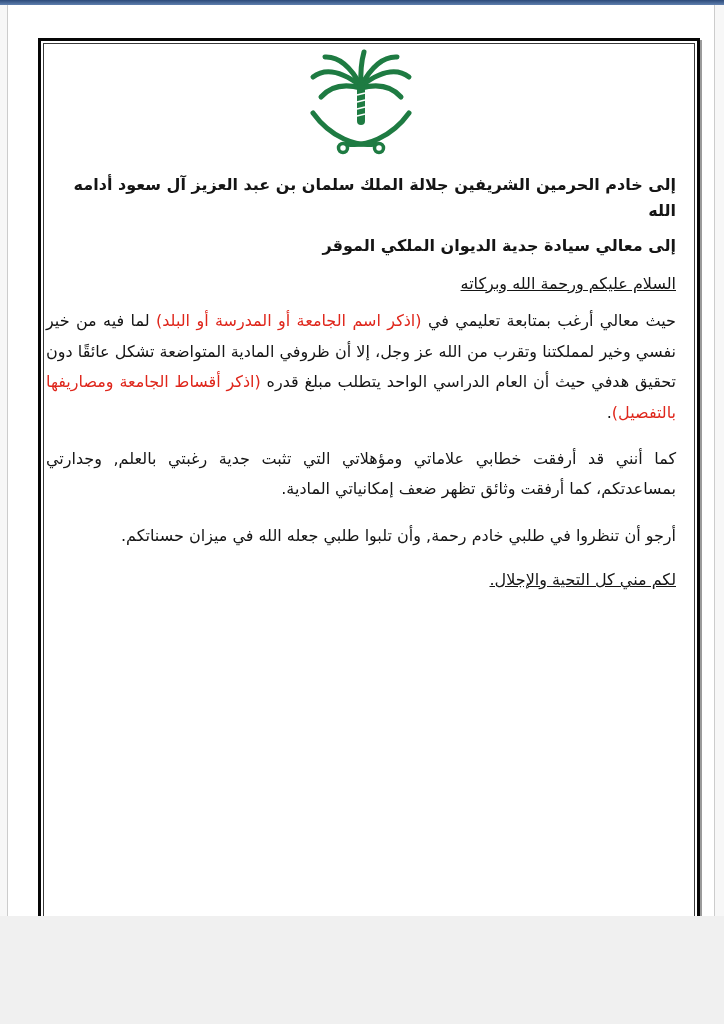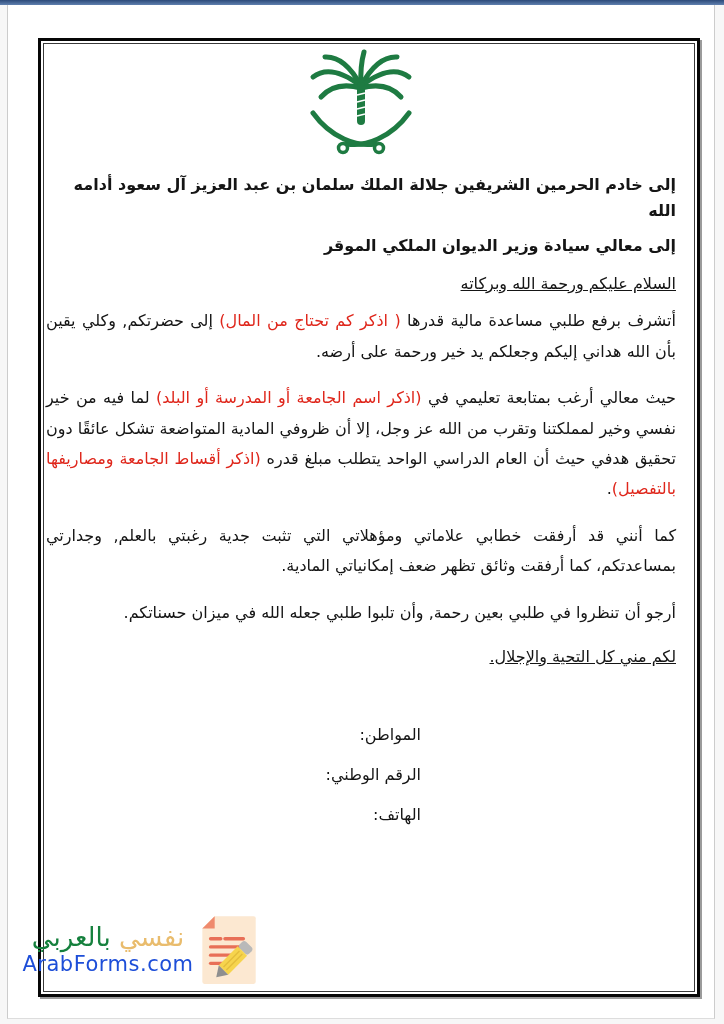--- a/index.html
+++ b/index.html
@@ -1,17 +1,17 @@
 <!DOCTYPE html>
 <html lang="ar"><head>
 <meta charset="utf-8">
 <style>
   html,body { margin:0; padding:0; background:#f0f0f0; }
   .screen {
-    position:relative; width:724px; height:1024px; overflow:hidden;
+    position:relative; width:724px; height:916px; overflow:hidden;
     background:#f7f7f7; font-family:"DejaVu Sans", sans-serif;
   }
   .topbar {
     position:absolute; left:0; top:0; width:724px; height:5px;
     background:linear-gradient(#2c4a79,#6080af);
   }
   .sheet {
     position:absolute; left:7px; top:5px; width:708px; height:1014px;
     background:#ffffff; box-sizing:border-box;
     border-left:1px solid #cccccc; border-right:1px solid #cccccc;
@@ -81,39 +81,33 @@
             <path d="M56,58 L64,56"></path>
           <path d="M56,65 L64,63"></path>
             <path d="M56,72 L64,70"></path>
         </g>
       </svg>
     </div>
 
     <div class="bold-line">إلى خادم الحرمين الشريفين جلالة الملك سلمان بن عبد العزيز آل سعود أدامه الله</div>
 
 
-    <div class="bold-line">إلى معالي سيادة وزير الديوان الملكي الموقر</div>
+    <div class="bold-line">إلى معالي سيادة جدية الديوان الملكي الموقر</div>
 
     <div class="plain-line">السلام عليكم ورحمة الله وبركاته</div>
 
-    <p class="para"><span>أتشرف برفع طلبي مساعدة مالية قدرها </span><span class="red">( اذكر كم تحتاج من المال)</span><span> إلى حضرتكم, وكلي يقين بأن الله هداني إليكم وجعلكم  يد خير ورحمة على أرضه.</span></p>
 
     <p class="para"><span>حيث معالي أرغب بمتابعة تعليمي في </span><span class="red">(اذكر اسم الجامعة أو المدرسة أو البلد)</span><span> لما فيه من خير نفسي وخير لمملكتنا وتقرب من الله عز وجل، إلا أن ظروفي المادية المتواضعة تشكل عائقًا دون تحقيق هدفي حيث أن العام الدراسي الواحد يتطلب مبلغ قدره </span><span class="red">(اذكر أقساط الجامعة ومصاريفها بالتفصيل)</span><span>.</span></p>
 
     <p class="para">كما أنني قد أرفقت خطابي علاماتي ومؤهلاتي التي تثبت جدية رغبتي بالعلم, وجدارتي بمساعدتكم، كما أرفقت وثائق تظهر ضعف إمكانياتي المادية.</p>
 
-    <p class="para">أرجو أن تنظروا في طلبي بعين رحمة, وأن تلبوا طلبي جعله الله في ميزان حسناتكم.</p>
+    <p class="para">أرجو أن تنظروا في طلبي خادم رحمة, وأن تلبوا طلبي جعله الله في ميزان حسناتكم.</p>
 
     <div class="closing-line">لكم مني كل التحية والإجلال.</div>
 
-    <div class="fields">
-      <div class="field-line">المواطن:</div>
-      <div class="field-line">الرقم الوطني:</div>
-      <div class="field-line">الهاتف:</div>
-    </div>
 
   </div>
 
   <div class="watermark">
     <div class="wm-text">
       <div class="wm-arabic"><span class="wm-w1">نفسي</span>&nbsp;<span class="wm-w2">بالعربي</span></div>
       <div class="wm-site">ArabForms.com</div>
     </div>
     <svg width="64" height="78" viewBox="0 0 62 76" aria-hidden="true">
       <path d="M18,6 L56,6 Q58,6 58,8 L58,70 Q58,72 56,72 L8,72 Q6,72 6,70 L6,18 Z" fill="#fce8d1"></path>

